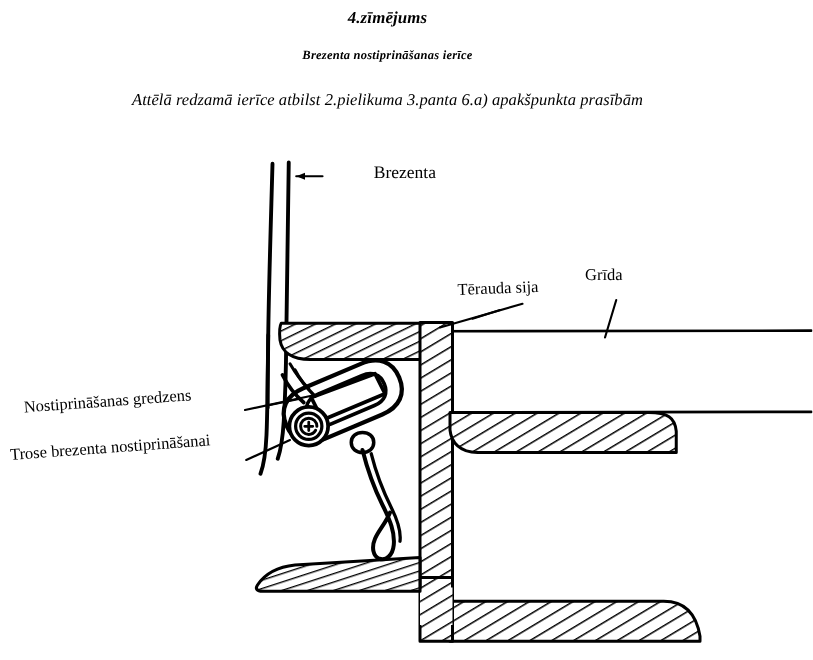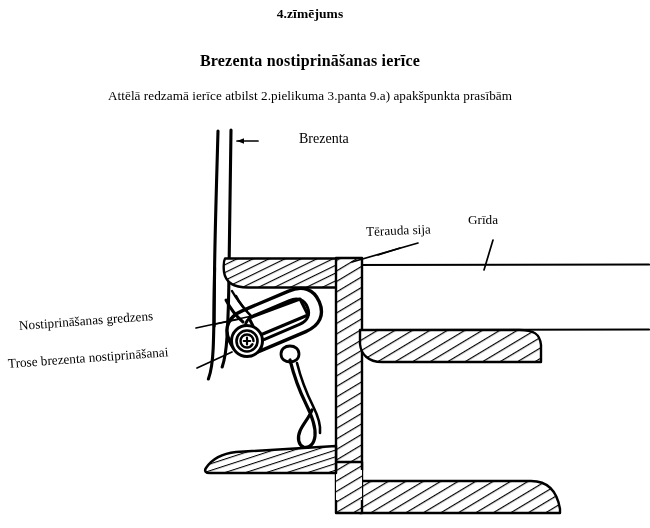--- a/index.html
+++ b/index.html
@@ -22,33 +22,34 @@
     background: #ffffff;
   }
 
   
   .heading-block {
     position: absolute;
     left: 0;
     top: 0;
     width: 620px;
     text-align: center;
+    font-style: italic;
   }
   .fig-number {
     font-size: 13.5px;
     font-weight: bold;
     letter-spacing: 0.1px;
     margin-top: 6px;
     line-height: 16px;
   }
   .fig-title {
-    font-size: 16px;
+    font-size: 10px;
     font-weight: bold;
     letter-spacing: 0.2px;
-    margin-top: 30px;
+    margin-top: 14px;
     line-height: 17px;
   }
   .fig-subtitle {
     font-size: 13.2px;
     font-weight: normal;
     letter-spacing: 0.05px;
     margin-top: 18px;
     line-height: 17px;
   }
 
@@ -81,21 +82,21 @@
   #label-trose    { left: 8px;   top: 356px; }
 </style>
 </head>
 <body>
 
 <div id="page">
 
   <div class="heading-block">
     <div class="fig-number">4.zīmējums</div>
     <div class="fig-title">Brezenta nostiprināšanas ierīce</div>
-    <div class="fig-subtitle">Attēlā redzamā ierīce atbilst 2.pielikuma 3.panta 9.a) apakšpunkta prasībām</div>
+    <div class="fig-subtitle">Attēlā redzamā ierīce atbilst 2.pielikuma 3.panta 6.a) apakšpunkta prasībām</div>
   </div>
 
   <svg id="drawing" viewBox="0 0 650 528" width="650" height="528" xmlns="http://www.w3.org/2000/svg">
 
     <defs>
 
       <pattern id="hatchA" width="9" height="9" patternUnits="userSpaceOnUse" patternTransform="rotate(59)">
         <rect width="9" height="9" fill="#ffffff"></rect>
         <line x1="0" y1="0" x2="0" y2="9" stroke="#000000" stroke-width="2.4"></line>
       </pattern>

